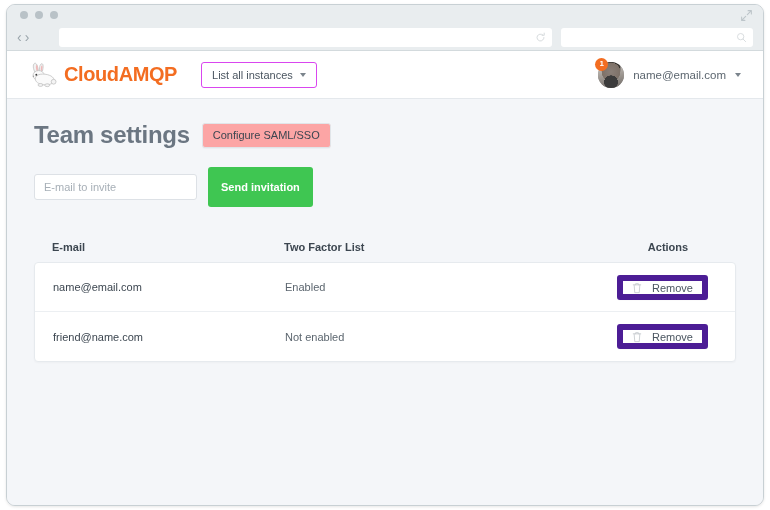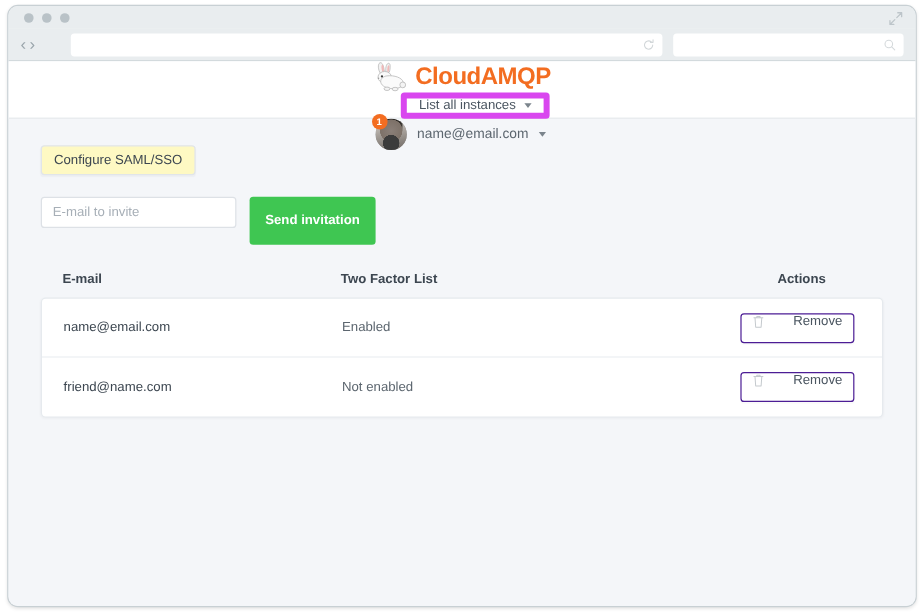--- a/index.html
+++ b/index.html
@@ -125,39 +125,38 @@
   }
 
   
   .app-header {
     height: 48px;
     background: #ffffff;
     border-bottom: 1px solid #e4e8ec;
     display: flex;
     align-items: center;
     padding: 0 22px 0 20px;
-    flex-direction: column;
   }
   .brand {
     display: flex;
     align-items: center;
     gap: 7px;
   }
   .rabbit-logo { width: 30px; height: 26px; flex: none; }
   .brand-name {
     font-size: 20px;
     font-weight: bold;
     color: #f36d21;
     letter-spacing: -0.4px;
   }
   .nav-button {
     margin-left: 24px;
     height: 26px;
     background: #ffffff;
-    border: 5px solid #d946ef;
+    border: 1px solid #d946ef;
     border-radius: 3px;
     display: flex;
     align-items: center;
     gap: 7px;
     padding: 0 10px;
     font-size: 11px;
     color: #4a5560;
     cursor: pointer;
   }
   .caret {
@@ -221,37 +220,37 @@
     margin-bottom: 18px;
   }
   .page-title {
     font-size: 24px;
     font-weight: bold;
     color: #6b7682;
     letter-spacing: -0.3px;
   }
   .saml-button {
     height: 25px;
-    background: #fef9c3;
+    background: #fca5a5;
     border: 1px solid #e1e5e9;
     border-radius: 3px;
     padding: 0 10px;
     display: flex;
     align-items: center;
     font-size: 11px;
     color: #3c4650;
     cursor: pointer;
     box-shadow: 0 1px 1px rgba(0,0,0,0.03);
   }
 
   .invite-row {
     display: flex;
-    align-items: flex-start;
+    align-items: center;
     gap: 11px;
-    margin-bottom: 23px;
+    margin-bottom: 34px;
   }
   .invite-input {
     width: 163px;
     height: 26px;
     background: #ffffff;
     border: 1px solid #dde1e6;
     border-radius: 3px;
     padding: 0 9px;
     font-size: 11px;
     color: #3c4650;
@@ -306,26 +305,26 @@
     font-size: 11px;
     color: #4a5560;
   }
   .cell-email { width: 232px; flex: none; color: #3c4650; }
   .cell-tfa { flex: 1; color: #5c666f; }
   .cell-actions { width: 100px; flex: none; display: flex; }
 
   .remove-button {
     height: 25px;
     background: #ffffff;
-    border: 1px solid #4c1d95;
+    border: 6px solid #4c1d95;
     border-radius: 3px;
     padding: 0 9px;
     display: flex;
-    align-items: flex-start;
-    gap: 24px;
+    align-items: flex-end;
+    gap: 10px;
     font-size: 11px;
     color: #4a5560;
     cursor: pointer;
     box-shadow: 0 1px 1px rgba(0,0,0,0.02);
   }
   .trash-icon { width: 10px; height: 12px; opacity: 0.5; flex: none; }
 </style>
 </head>
 <body>
 
@@ -409,20 +408,21 @@
           </div>
         </div>
         <span class="user-email">name@email.com</span>
         <span class="caret"></span>
       </div>
     </div>
 
     <div class="page-body">
 
       <div class="title-row">
+        <h1 class="page-title">Team settings</h1>
         <button class="saml-button">Configure SAML/SSO</button>
       </div>
 
       <div class="invite-row">
         <input class="invite-input" type="text" placeholder="E-mail to invite" style="">
         <button class="send-button">Send invitation</button>
       </div>
 
       <div class="table-head">
         <div class="th col-email">E-mail</div>

